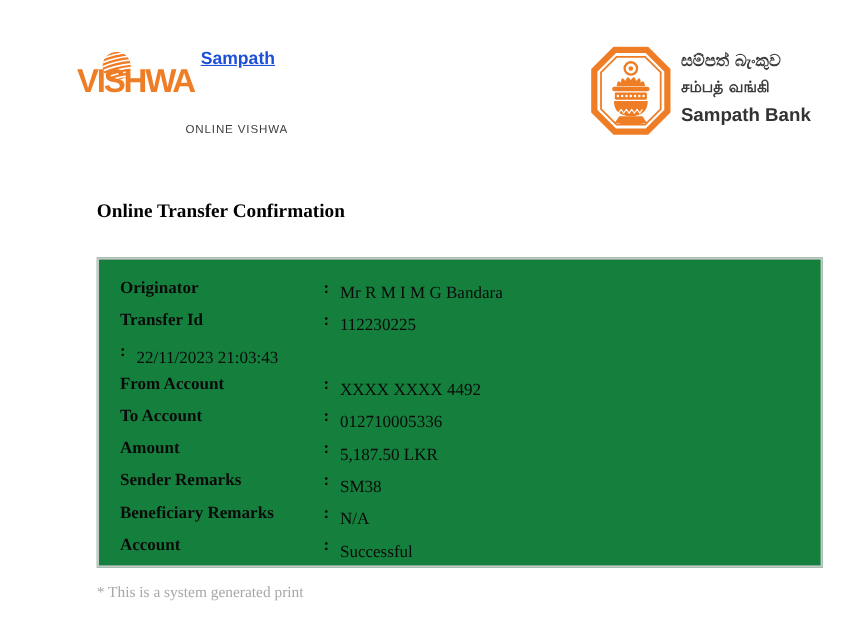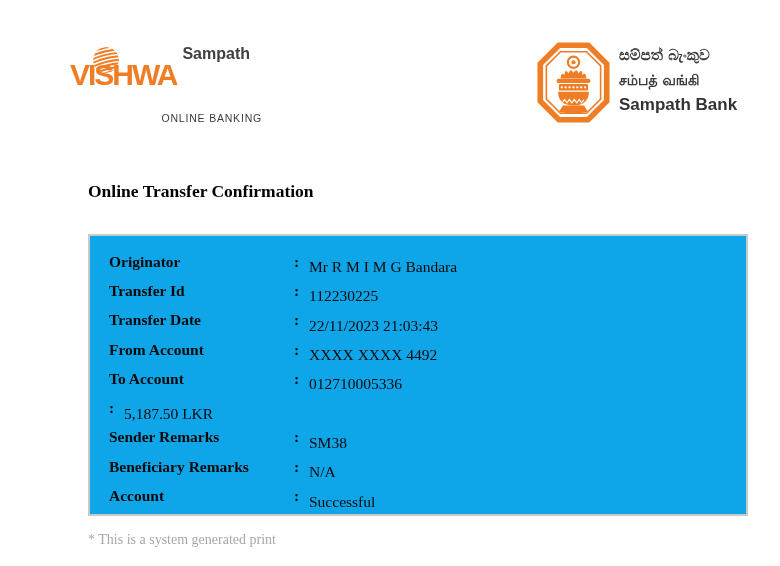--- a/index.html
+++ b/index.html
@@ -7,21 +7,21 @@
     position:relative; width:780px; height:566px; background:#ffffff;
     font-family:"Liberation Serif", serif; overflow:hidden;
   }
 
   
   .vishwa-logo { position:absolute; left:70px; top:38px; width:195px; height:92px; }
   .globe { position:absolute; left:22px; top:8px; width:28px; height:28px; }
   .brand-top {
     position:absolute; right:15px; top:7px;
     font-family:"Liberation Sans", sans-serif; font-weight:bold;
-    font-size:16px; color:#404040; line-height:1.1;
+    font-size:16px; color:#1d4ed8; line-height:1.1;text-decoration:underline;
   }
   .brand-main {
     position:absolute; left:0; top:22px;
     font-family:"Liberation Sans", sans-serif; font-weight:bold;
     font-size:30px; line-height:1; letter-spacing:-2px; color:#EF7D25;
   }
   .brand-sub {
     position:absolute; right:3px; top:74px;
     font-family:"Liberation Sans", sans-serif; font-size:10.5px;
     letter-spacing:0.8px; color:#3c3c3c;
@@ -37,21 +37,21 @@
 
   
   .title {
     position:absolute; left:88px; top:181px; margin:0;
     font-size:17.5px; font-weight:bold; color:#000000;
   }
 
   
   .details-box {
     position:absolute; left:88px; top:234px; width:660px; height:282px;
-    box-sizing:border-box; border:2px solid #c9c9c9; background:#0ea5e9;
+    box-sizing:border-box; border:2px solid #c9c9c9; background:#15803d;
     padding-top:11px;
   }
   .row {
     display:flex; align-items:center; height:29.3px; padding-left:19px;
     font-size:15.5px; color:#0a0a0a;
   }
   .row .label { width:185px; font-weight:bold; flex:0 0 auto; }
   .row .colon { width:15px; font-weight:bold; flex:0 0 auto; }
   .row .value { flex:1 1 auto;margin-top:11px; }
 
@@ -83,21 +83,21 @@
             <path d="M0 22 Q20 18.5 40 22"></path>
             <path d="M0 27 Q20 23.5 40 27"></path>
             <path d="M0 32 Q20 28.5 40 32"></path>
             <path d="M0 37 Q20 33.5 40 37"></path>
           </g>
         </g>
       </svg>
     </span>
     <div class="brand-top">Sampath</div>
     <div class="brand-main">VISHWA</div>
-    <div class="brand-sub">ONLINE BANKING</div>
+    <div class="brand-sub">ONLINE VISHWA</div>
   </div>
 
   <div class="bank-logo">
     <span class="octagon">
       <svg viewBox="0 0 90 100" width="73" height="81" aria-hidden="true">
         <polygon points="27,4 63,4 86,27 86,73 63,96 27,96 4,73 4,27" fill="none" stroke="#EF7D25" stroke-width="7"></polygon>
         <polygon points="29,12 61,12 78.5,29.5 78.5,70.5 61,88 29,88 11.5,70.5 11.5,29.5" fill="none" stroke="#EF7D25" stroke-width="2"></polygon>
         <circle cx="45" cy="25" r="7" fill="none" stroke="#EF7D25" stroke-width="2.6"></circle>
         <circle cx="45" cy="25" r="2.6" fill="#EF7D25"></circle>
         <path d="M29 45 Q30 36 34 41 Q34 32 39 39 Q41 31 45 38 Q49 31 51 39 Q56 32 56 41 Q60 36 61 45 Z" fill="#EF7D25"></path>
@@ -131,35 +131,35 @@
       <span class="label">Originator</span>
       <span class="colon">:</span>
       <span class="value">Mr R M I M G Bandara</span>
     </div>
     <div class="row">
       <span class="label">Transfer Id</span>
       <span class="colon">:</span>
       <span class="value">112230225</span>
     </div>
     <div class="row">
-      <span class="label">Transfer Date</span>
       <span class="colon">:</span>
       <span class="value">22/11/2023 21:03:43</span>
     </div>
     <div class="row">
       <span class="label">From Account</span>
       <span class="colon">:</span>
       <span class="value">XXXX XXXX 4492</span>
     </div>
     <div class="row">
       <span class="label">To Account</span>
       <span class="colon">:</span>
       <span class="value">012710005336</span>
     </div>
     <div class="row">
+      <span class="label">Amount</span>
       <span class="colon">:</span>
       <span class="value">5,187.50 LKR</span>
     </div>
     <div class="row">
       <span class="label">Sender Remarks</span>
       <span class="colon">:</span>
       <span class="value">SM38</span>
     </div>
     <div class="row">
       <span class="label">Beneficiary Remarks</span>

